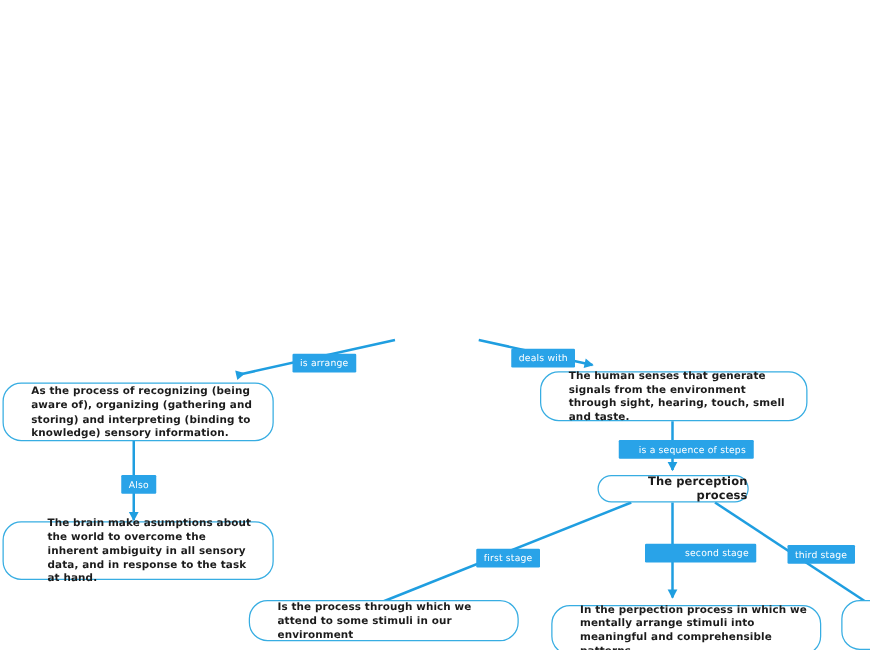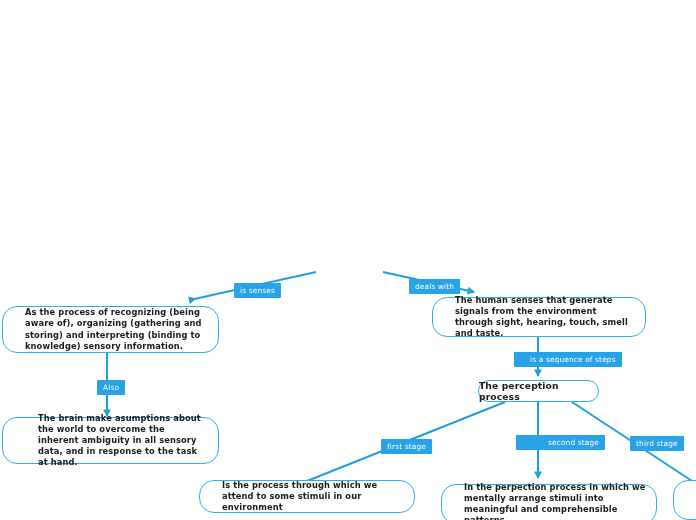--- a/index.html
+++ b/index.html
@@ -50,21 +50,21 @@
     border-radius: 12px;
   }
   .node.leaf {
     font-size: 8.3px;
     line-height: 1.34;
     padding: 6px 10px 6px 22px;
     border-radius: 15px;
   }
   .node.center {
     justify-content: center;
-    text-align: left;
+    text-align: right;
     font-size: 9.2px;
     border-radius: 12px;
   }
 
   
   .edge-label {
     position: absolute;
     box-sizing: border-box;
     background: #29a3e8;
     color: #ffffff;
@@ -129,32 +129,32 @@
 
   <div class="node leaf" style="left:441px; top:484px; width:216px; height:40px;">
     <span class="node-text">In the perpection process in which we mentally arrange stimuli into meaningful and comprehensible patterns.</span>
   </div>
 
   <div class="node leaf" style="left:673px; top:480px; width:216px; height:40px;">
     
   </div>
 
   <div class="edge-label" style="left:234px; top:283px;">
-    <span>is senses</span>
+    <span>is arrange</span>
   </div>
 
   <div class="edge-label" style="left:409px; top:279px;">
     <span>deals with</span>
   </div>
 
   <div class="edge-label" style="left:97px; top:380px;">
     <span>Also</span>
   </div>
 
-  <div class="edge-label" style="left:514px; top:352px;padding-left:16px;">
+  <div class="edge-label" style="left:495px; top:352px;padding-left:16px;">
     <span>is a sequence of steps</span>
   </div>
 
   <div class="edge-label" style="left:381px; top:439px;">
     <span>first stage</span>
   </div>
 
   <div class="edge-label" style="left:516px; top:435px;padding-left:32px;">
     <span>second stage</span>
   </div>

